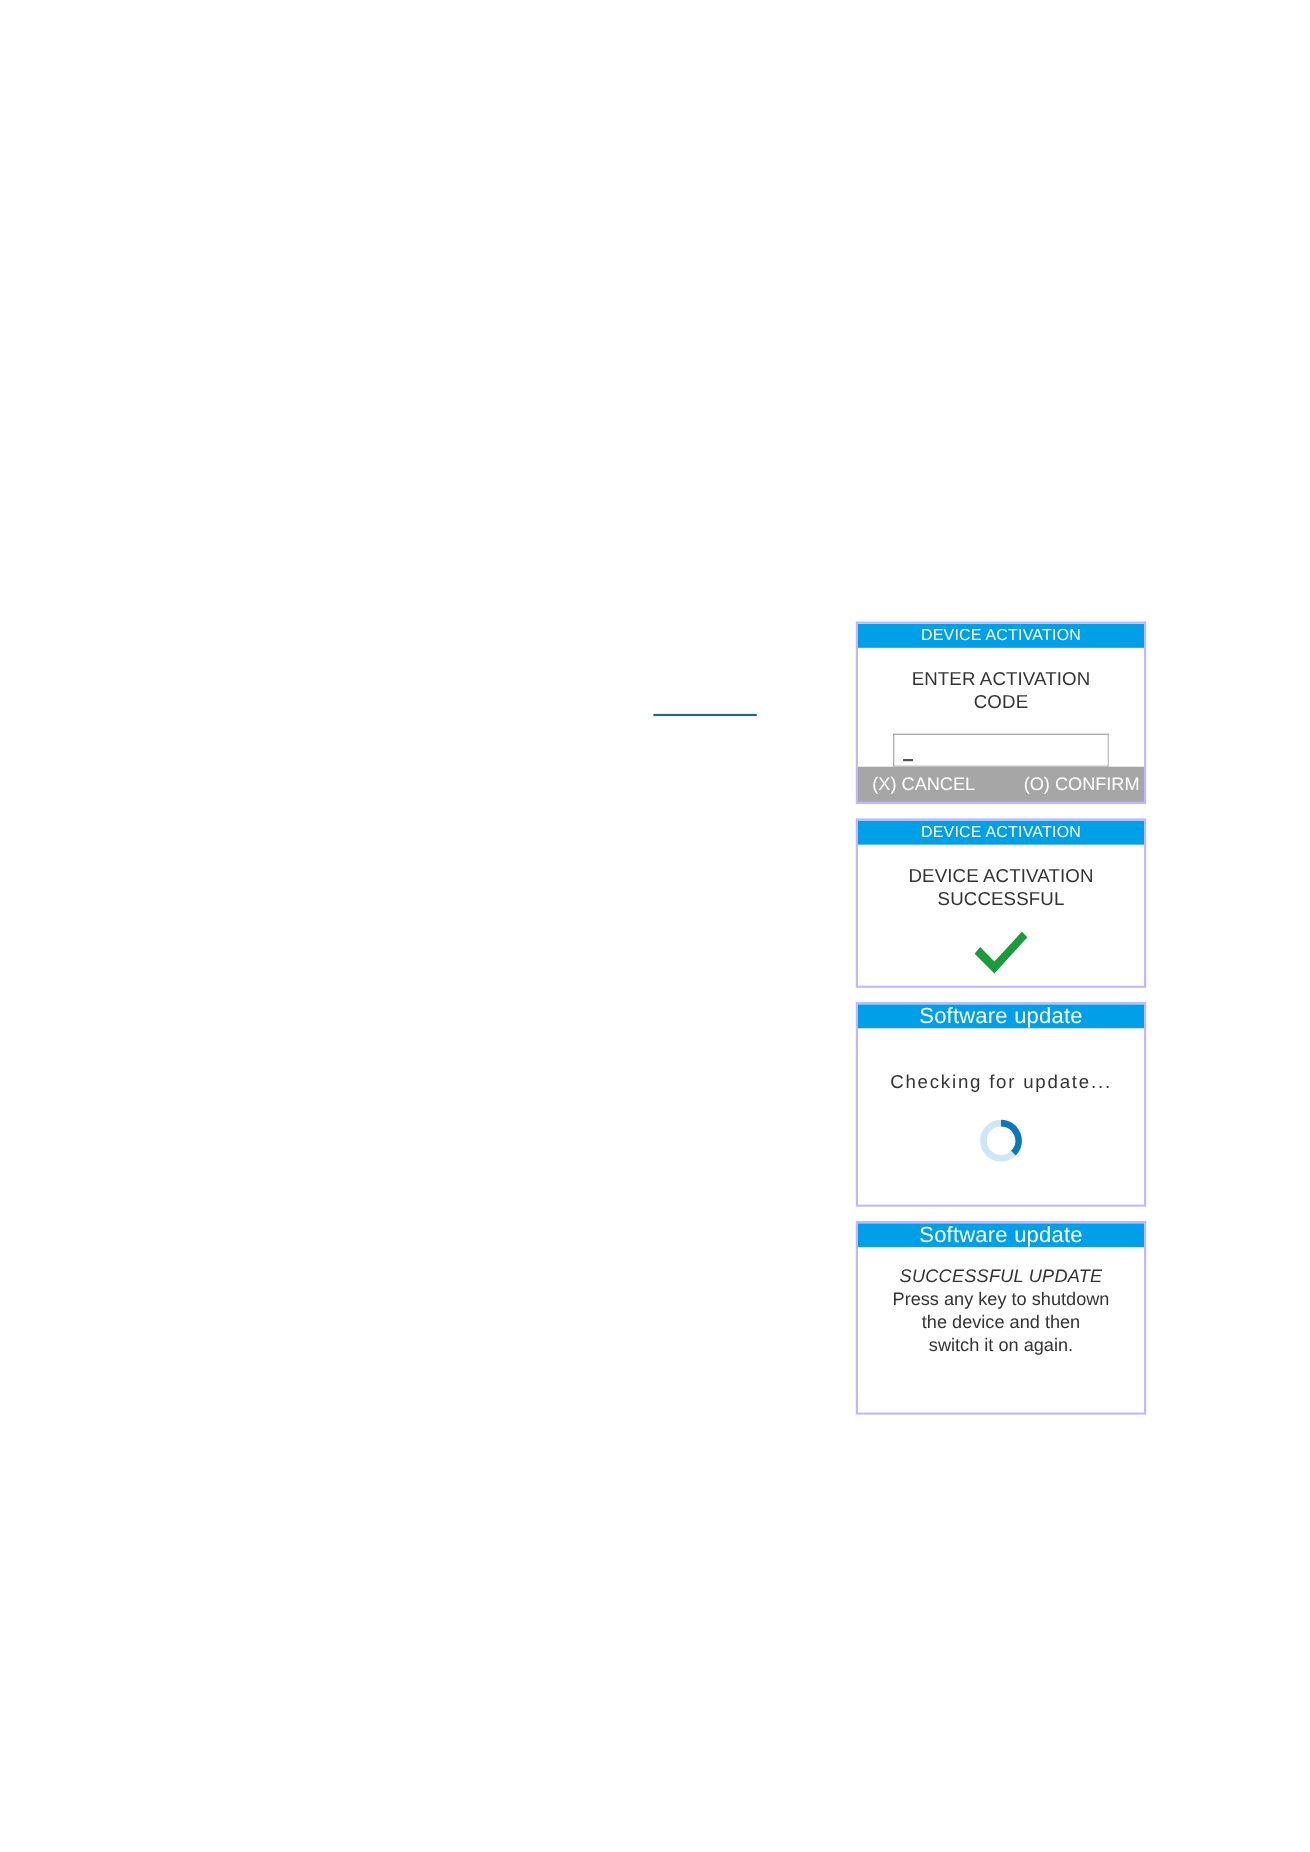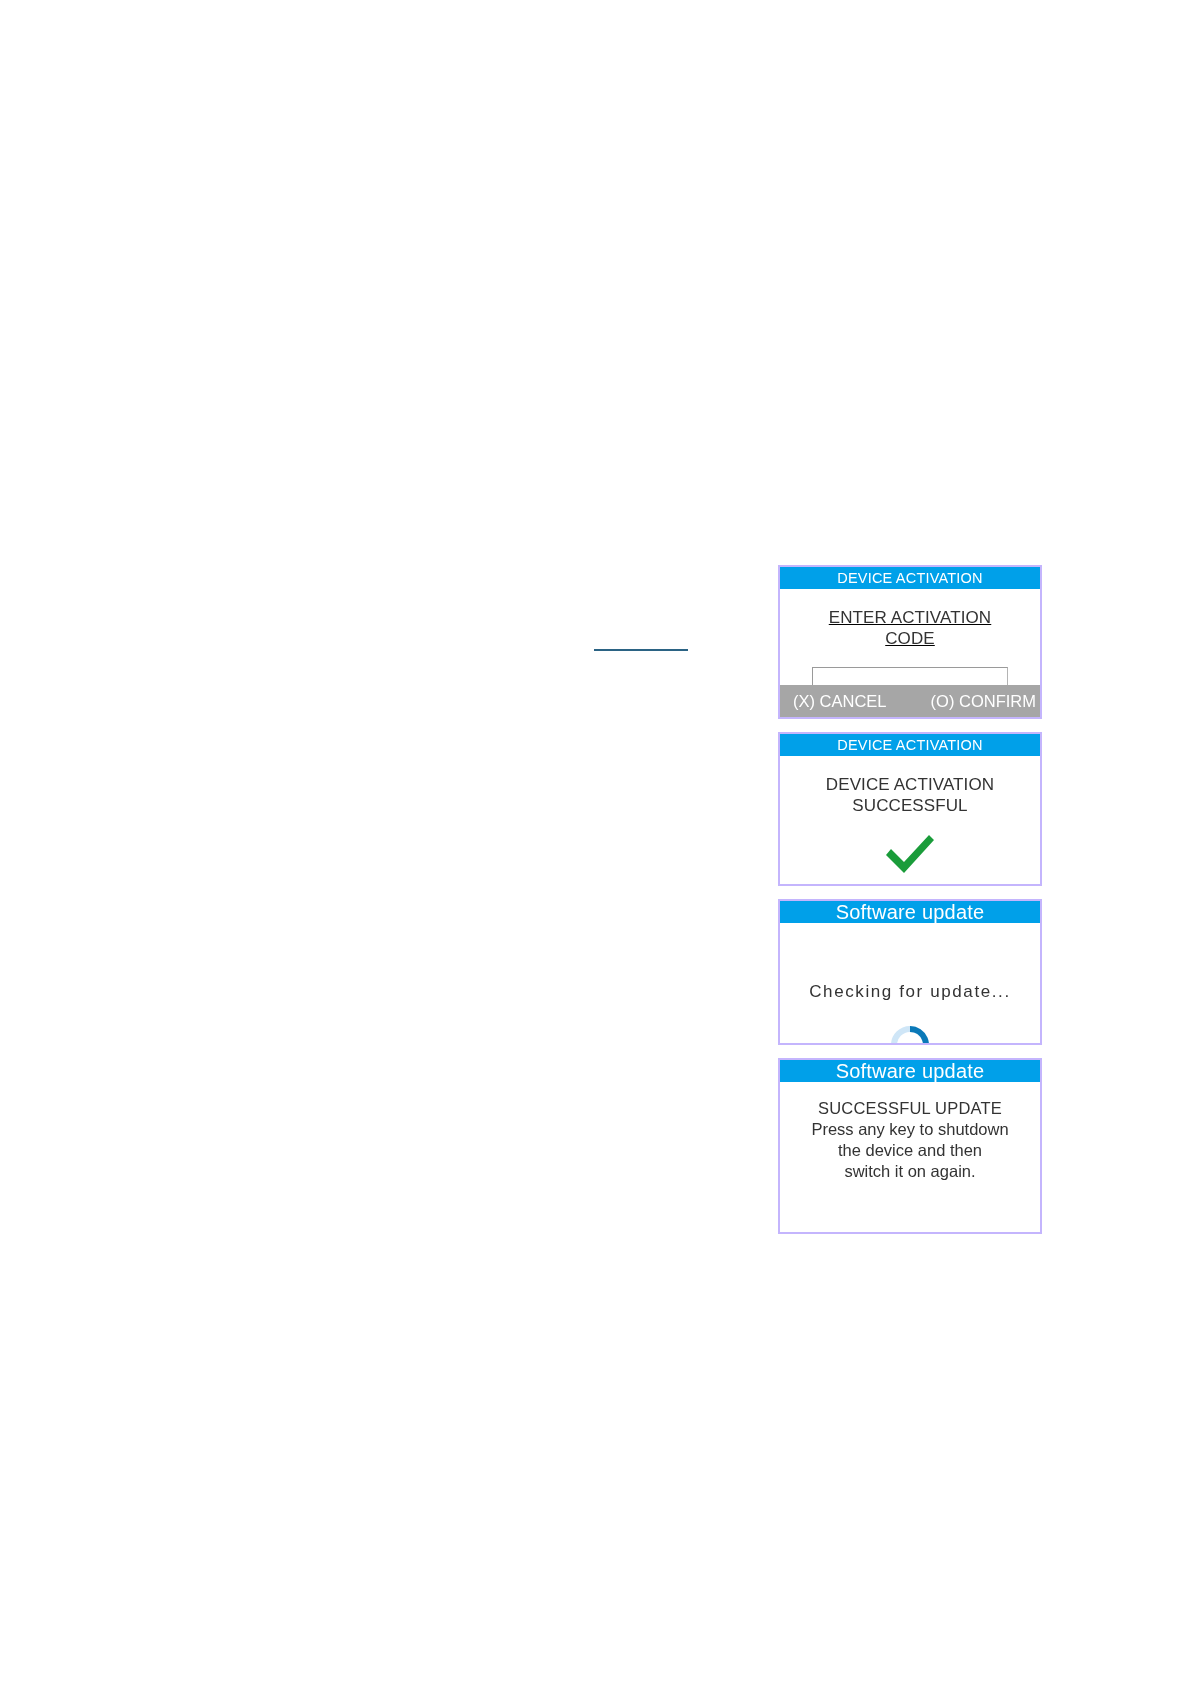--- a/index.html
+++ b/index.html
@@ -80,23 +80,22 @@
     position: absolute;
     left: 13px; top: 0;
   }
   .footer-right {
     position: absolute;
     right: 4px; top: 0;
   }
 
   
   #panel-activation-entry .panel-body {
-    height: 96px;
+    height: 108px;
     padding-top: 18px;
-    text-decoration: underline;
   }
   .body-heading {
     text-align: center;
     font-size: 17px;
     line-height: 21px;
     color: #333333;
     letter-spacing: 0.1px;
   }
   .code-input {
     margin: 18px auto 0 auto;
@@ -124,22 +123,22 @@
     padding-top: 18px;
   }
   .checkmark-wrap {
     margin-top: 12px;
     text-align: center;
     height: 54px;
   }
 
   
   #panel-update-checking .panel-body {
-    height: 120px;
-    padding-top: 58px;
+    height: 160px;
+    padding-top: 38px;
   }
   .spaced-line {
     text-align: center;
     font-size: 17px;
     line-height: 21px;
     color: #333333;
     letter-spacing: 1.6px;
   }
   .spinner-wrap {
     margin-top: 20px;
@@ -150,21 +149,21 @@
   #panel-update-success .panel-body {
     height: 150px;
     padding-top: 16px;
   }
   .multi-line {
     text-align: center;
     font-size: 16.5px;
     line-height: 21px;
     color: #333333;
   }
-  .multi-line .l1 { letter-spacing: 0.2px; }
+  .multi-line .l1 { letter-spacing: 0.2px; font-style: italic; }
 
   svg { display: inline-block; vertical-align: top; }
 </style>
 </head>
 <body>
 
 <div id="page-rule"></div>
 
 <div id="panel-stack">
 

